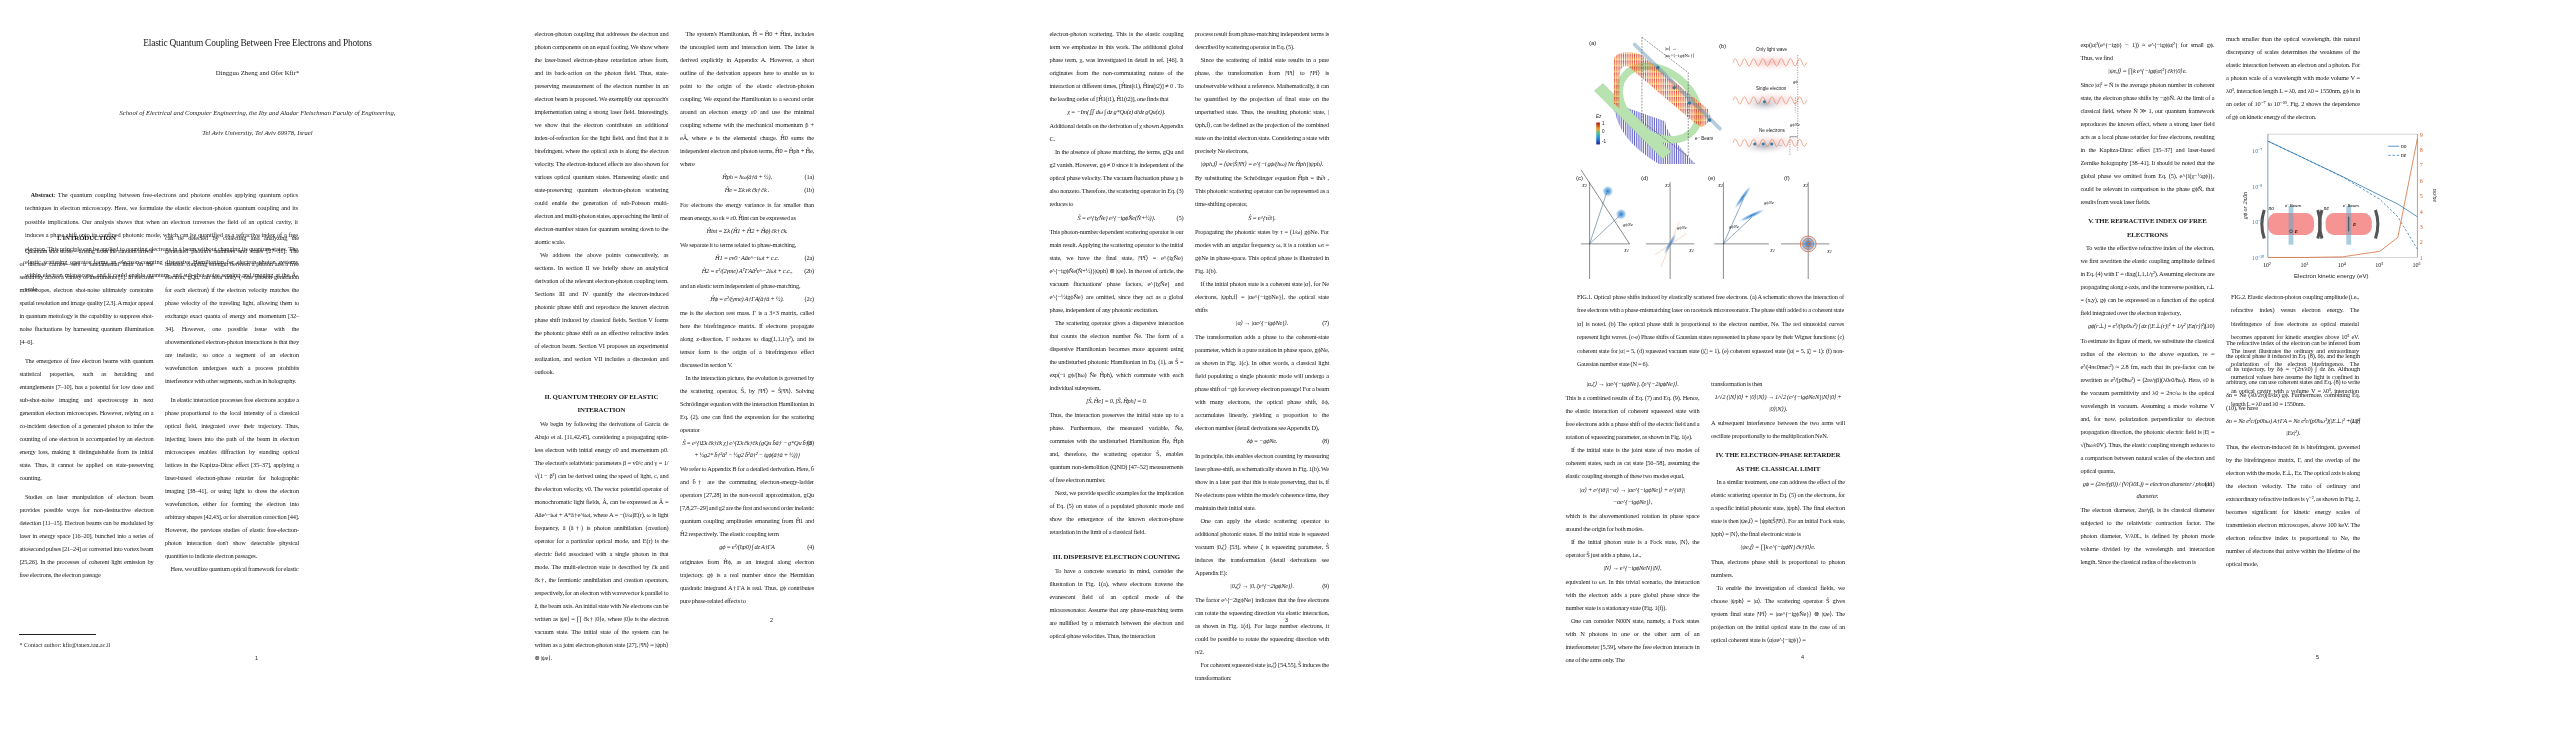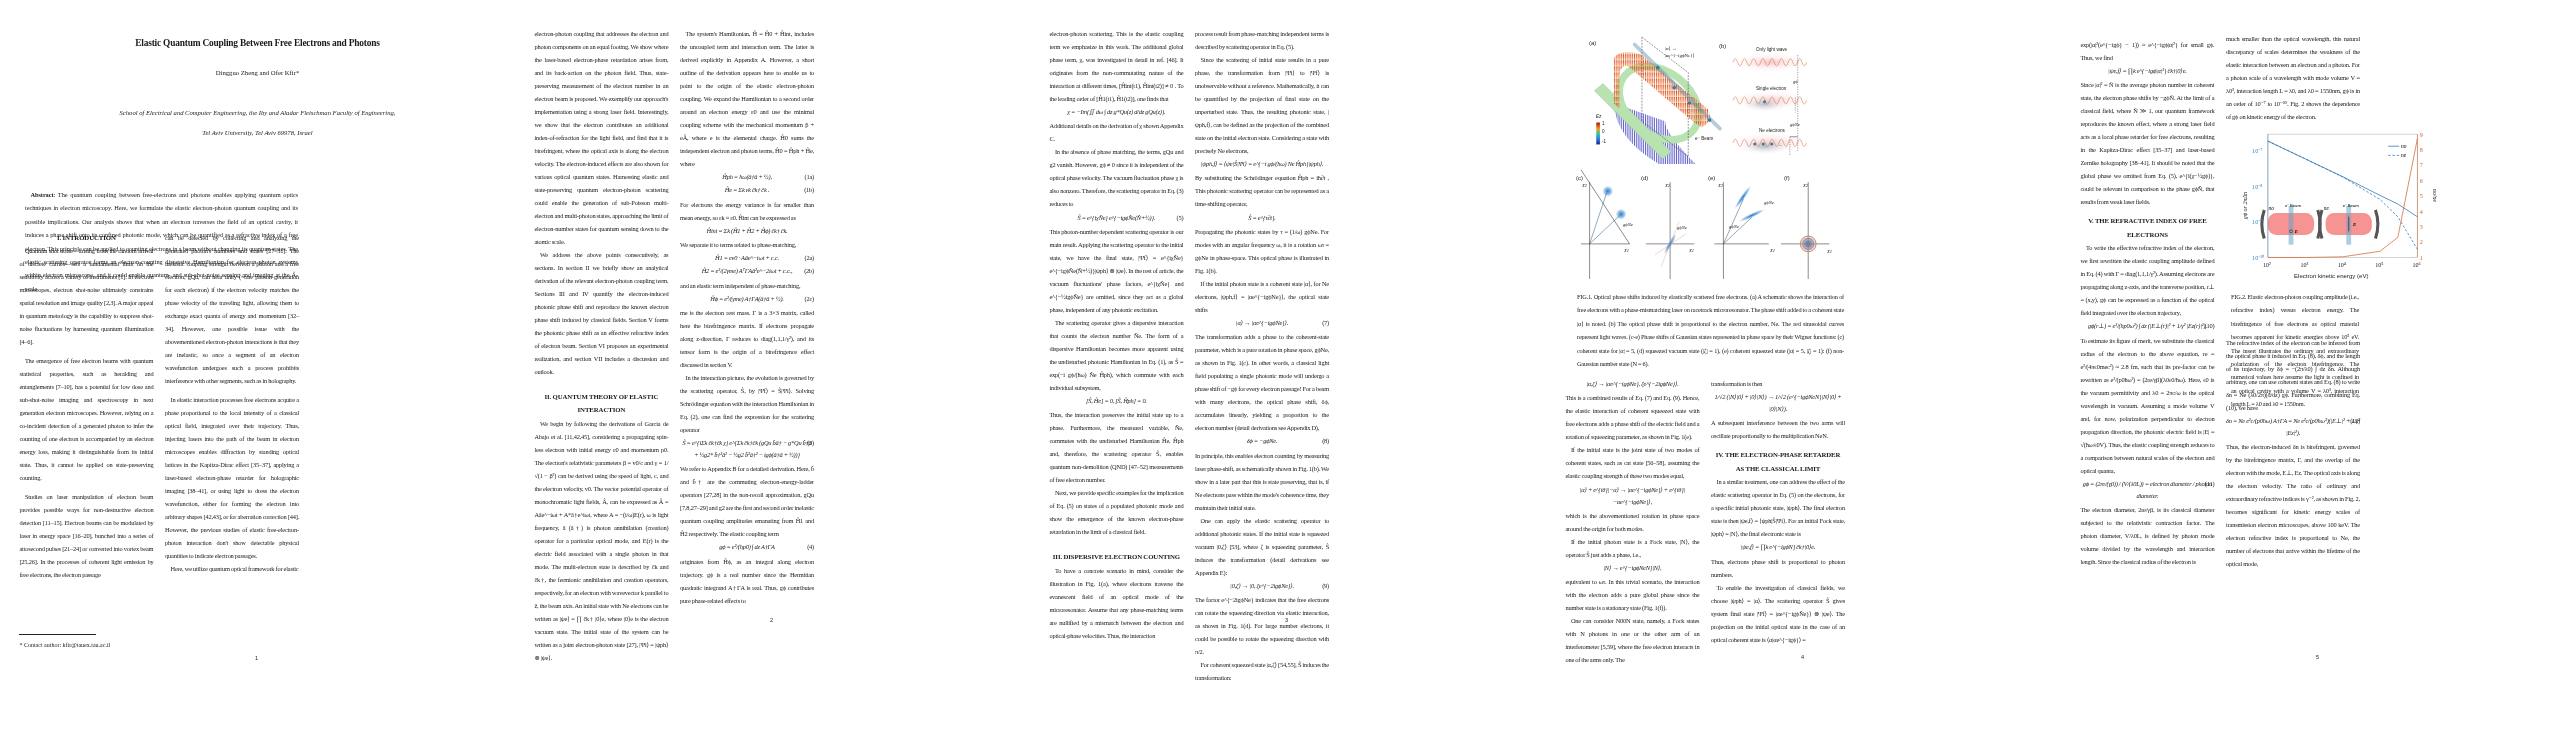--- a/index.html
+++ b/index.html
@@ -11,21 +11,21 @@
   .col { position:absolute; width:134px; font-size:6.4px; line-height:13px; text-align:justify;
          letter-spacing:-0.2px; word-spacing:-0.2px; }
   .col p { margin:0; text-indent:5.5px; }
   .col p.noindent { text-indent:0; }
   .col p + p { margin-top:0; }
   .gap { height:6px; }
   .sec { font-weight:bold; text-align:center; font-size:6.8px; line-height:13.4px; text-indent:0 !important; margin:0; letter-spacing:-0.1px; }
   .eq { text-align:center; text-indent:0 !important; font-style:italic; position:relative; margin:1.2px 0; font-size:6.4px; line-height:12px; }
   .eq .num { position:absolute; right:0; top:0; font-style:normal; }
   .pnum { position:absolute; font-family:"Liberation Sans", "DejaVu Sans", sans-serif; font-size:5.5px; color:#222; }
-  .title { position:absolute; left:0; width:515px; text-align:center; top:38px; font-size:9.4px; font-weight:bold; letter-spacing:-0.2px; }
+  .title { position:absolute; left:0; width:515px; text-align:center; top:38px; font-size:9.4px; font-weight:normal; letter-spacing:-0.2px; }
   .authors { position:absolute; left:0; width:515px; text-align:center; top:69px; font-size:6.7px; }
   .affil { position:absolute; left:0; width:515px; text-align:center; font-size:6.6px; font-style:italic; }
   .abstract { position:absolute; left:25px; width:273px; top:188px; font-size:6.4px; line-height:13.4px;
               text-align:justify; text-indent:5.5px; letter-spacing:-0.1px; word-spacing:-0.2px; }
   .abstract b { font-weight:bold; }
   .footrule { position:absolute; left:19.4px; top:634px; width:77px; height:0.6px; background:#222; }
   .footnote { position:absolute; left:19.4px; top:642px; font-size:6px; }
   .caption { position:absolute; font-size:6.3px; line-height:13.4px; text-align:justify; letter-spacing:-0.2px; word-spacing:-0.2px; }
   .flabel { position:absolute; font-family:"Liberation Sans","DejaVu Sans",sans-serif; font-size:6px; color:#222; }
   .fsmall { position:absolute; font-family:"Liberation Sans","DejaVu Sans",sans-serif; font-size:4.6px; color:#222; }

